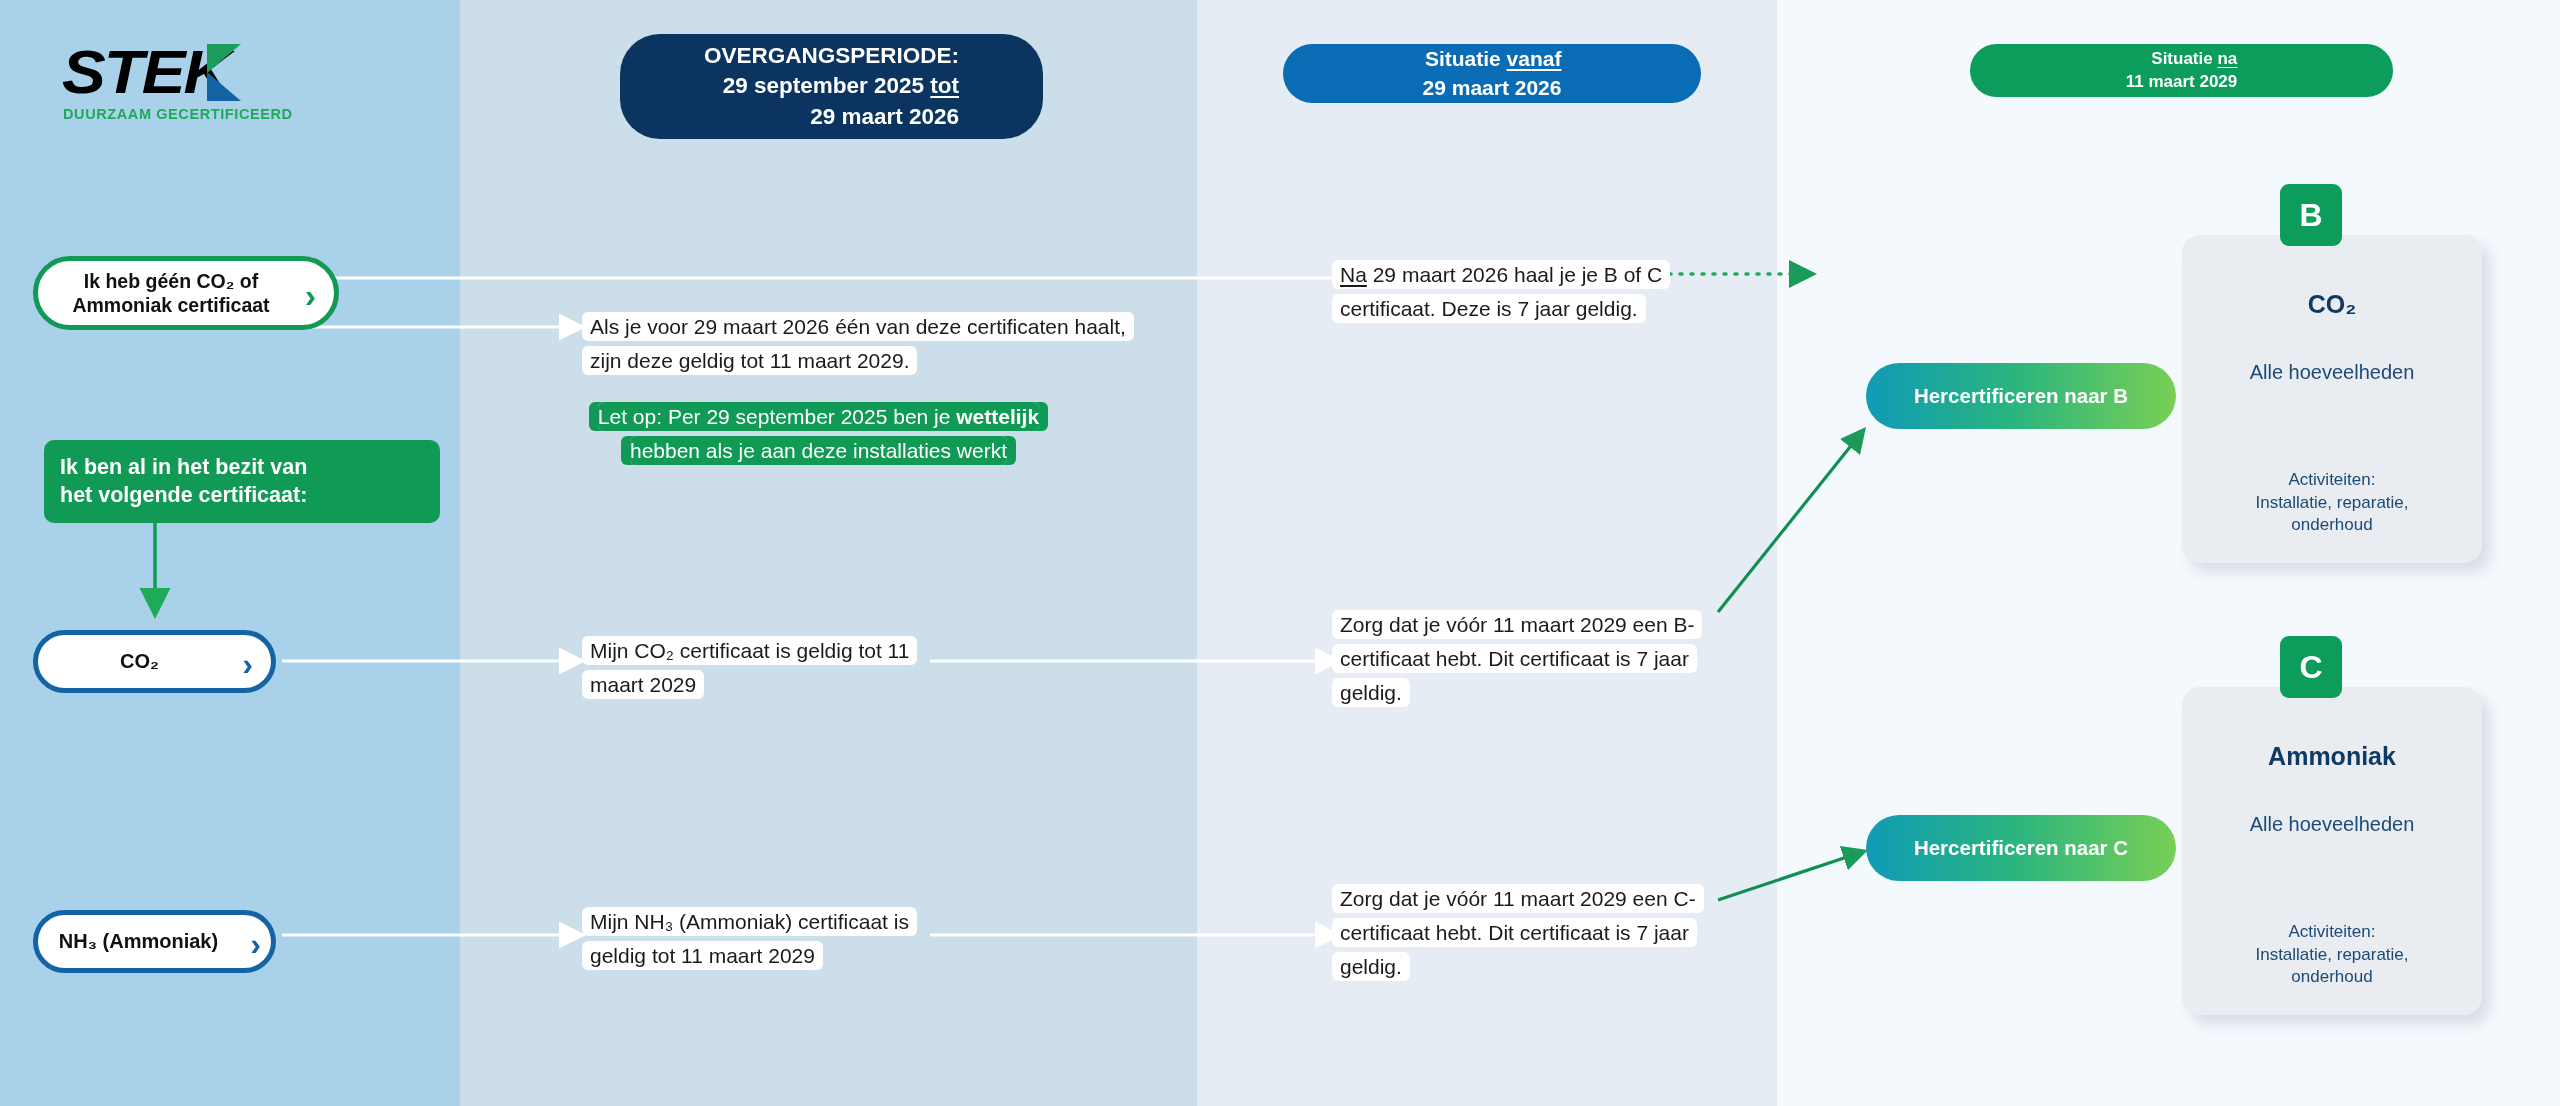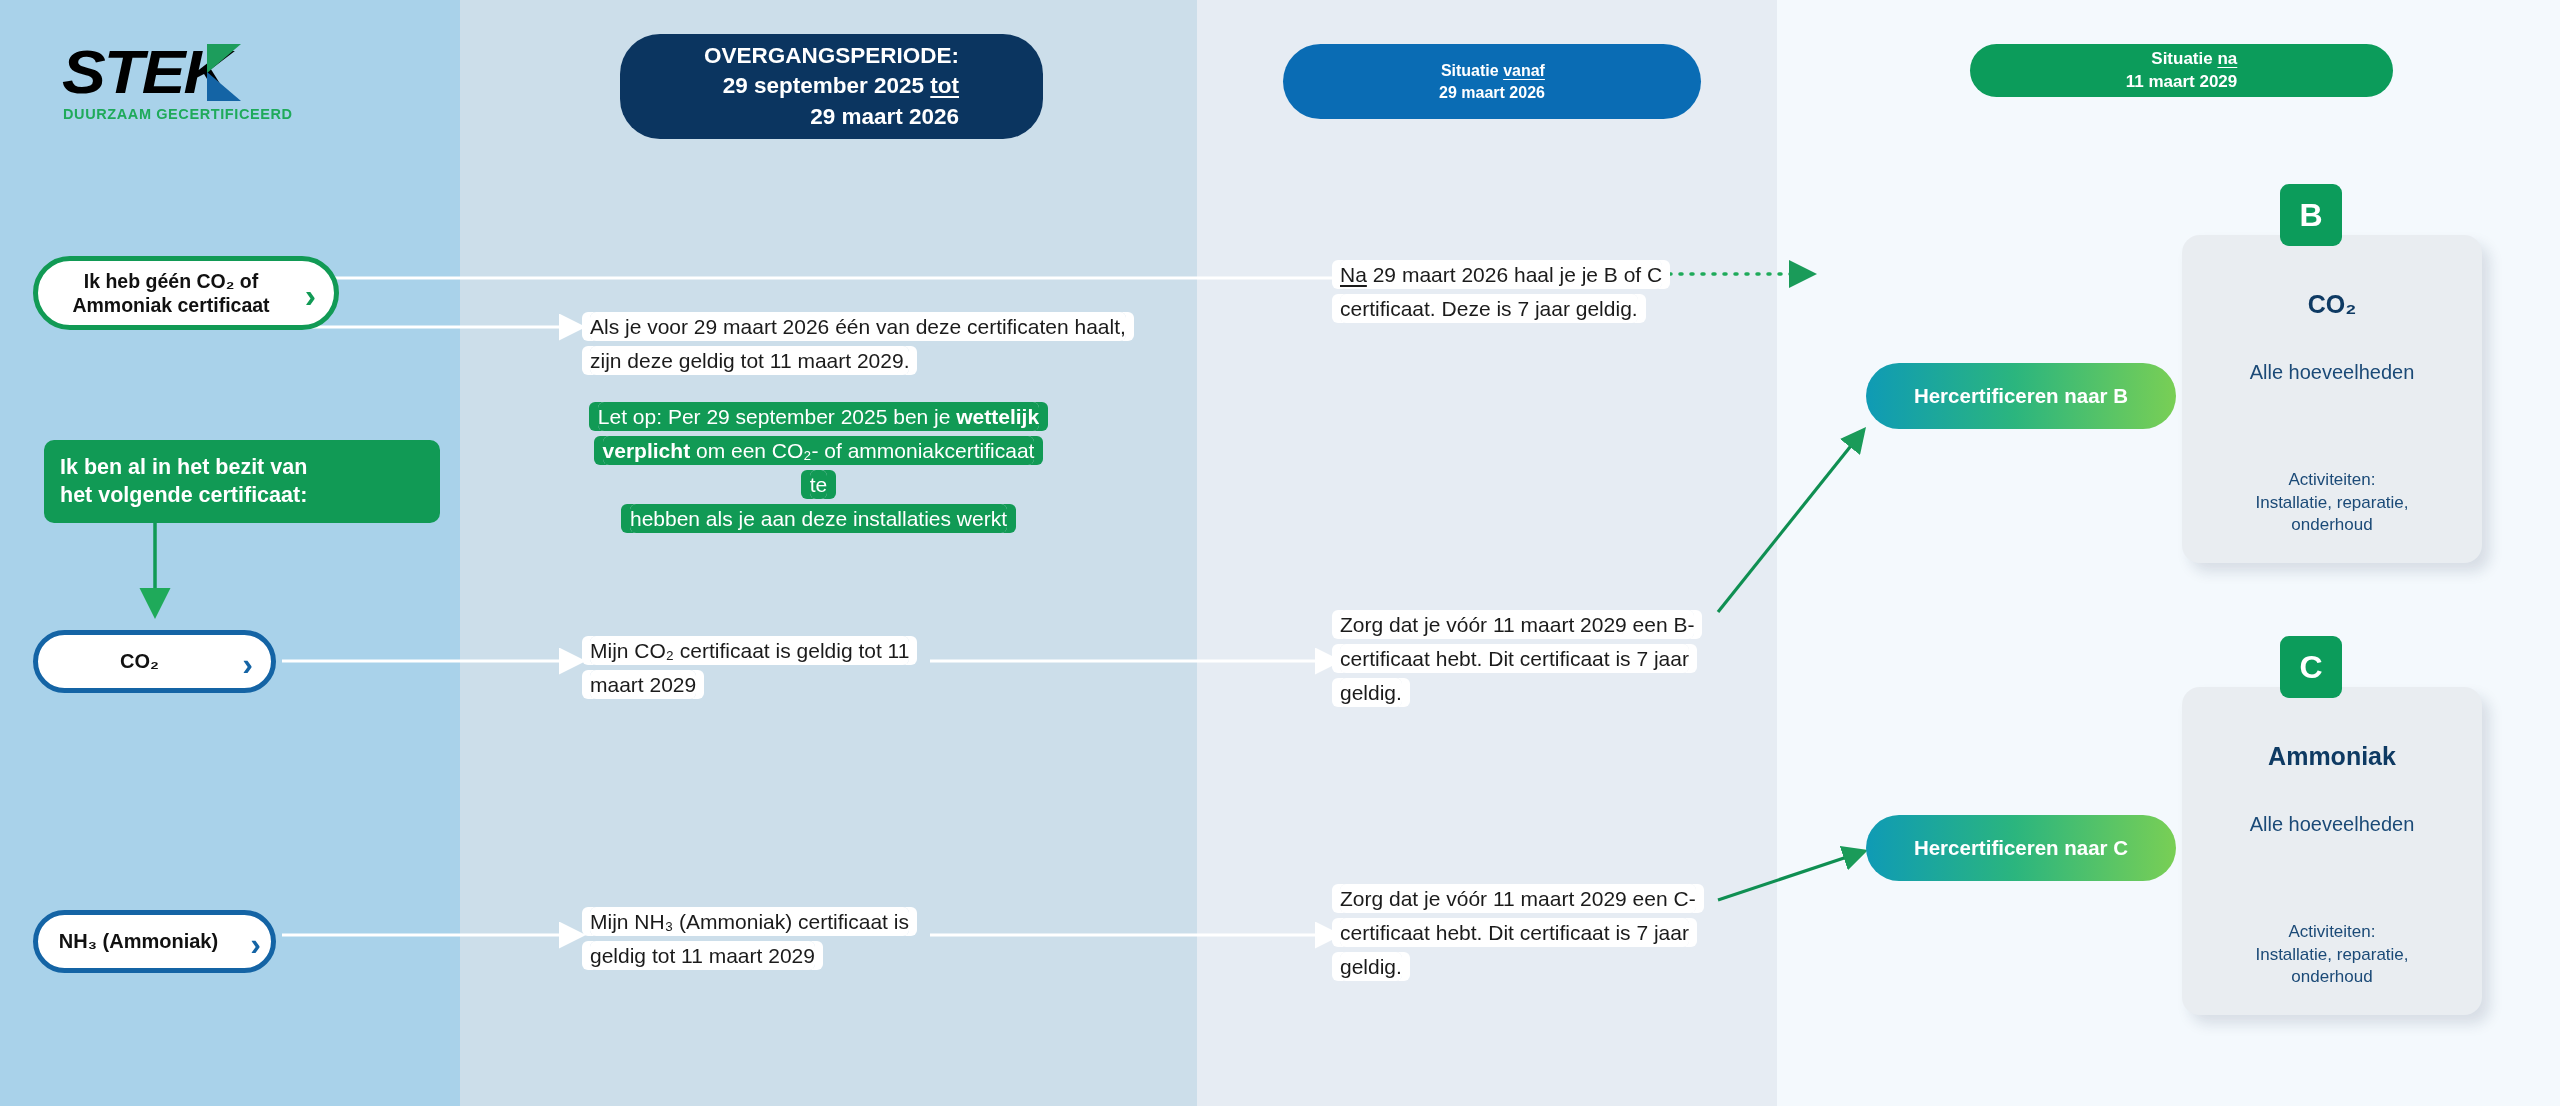--- a/index.html
+++ b/index.html
@@ -45,21 +45,21 @@
     font-size:14.5px;font-weight:bold;color:#1faa5a;letter-spacing:.6px;
   }
 
   
   .hpill{
     position:absolute;border-radius:40px;color:#fff;text-align:right;
     font-weight:bold;display:flex;align-items:center;justify-content:center;
     line-height:1.34;
   }
   .hpill-dark{left:620px;top:34px;width:423px;height:105px;background:#0b3560;font-size:22.5px;}
-  .hpill-blue{left:1283px;top:44px;width:418px;height:75px;background:#0a6cb4;font-size:16px;}
+  .hpill-blue{left:1283px;top:44px;width:418px;height:59px;background:#0a6cb4;font-size:21px;}
   .hpill-green{left:1970px;top:44px;width:423px;height:53px;background:#0c9c5b;font-size:17px;}
   .u{text-decoration:underline;text-underline-offset:3px;}
 
   
   .opt{
     position:absolute;background:#fff;border-radius:48px;
     display:flex;align-items:center;justify-content:center;
     box-sizing:border-box;text-align:center;color:#111;font-weight:bold;
   }
   .opt .chev{
@@ -239,21 +239,20 @@
     <span class="chev">›</span>
   </div>
 
   <div class="note n-trans">
     <span class="txt"><span class="ln">Als je voor 29 maart 2026 één van deze certificaten haalt,</span></span>
     <span class="txt"><span class="ln">zijn deze geldig tot 11 maart 2029.</span></span>
   </div>
 
   <div class="note note-green n-letop">
     <span class="txt"><span class="ln"><span>Let op: Per 29 september 2025 ben je </span><b class="b">wettelijk</b></span></span>
-    <span class="txt"><span class="ln"><b class="b">verplicht</b><span> om een CO₂- of ammoniakcertificaat te</span></span></span>
     <span class="txt"><span class="ln">hebben als je aan deze installaties werkt</span></span>
   </div>
 
   <div class="note n-co2">
     <span class="txt"><span class="ln">Mijn CO₂ certificaat is geldig tot 11</span></span>
     <span class="txt"><span class="ln">maart 2029</span></span>
   </div>
 
   <div class="note n-nh3">
     <span class="txt"><span class="ln">Mijn NH₃ (Ammoniak) certificaat is</span></span>

